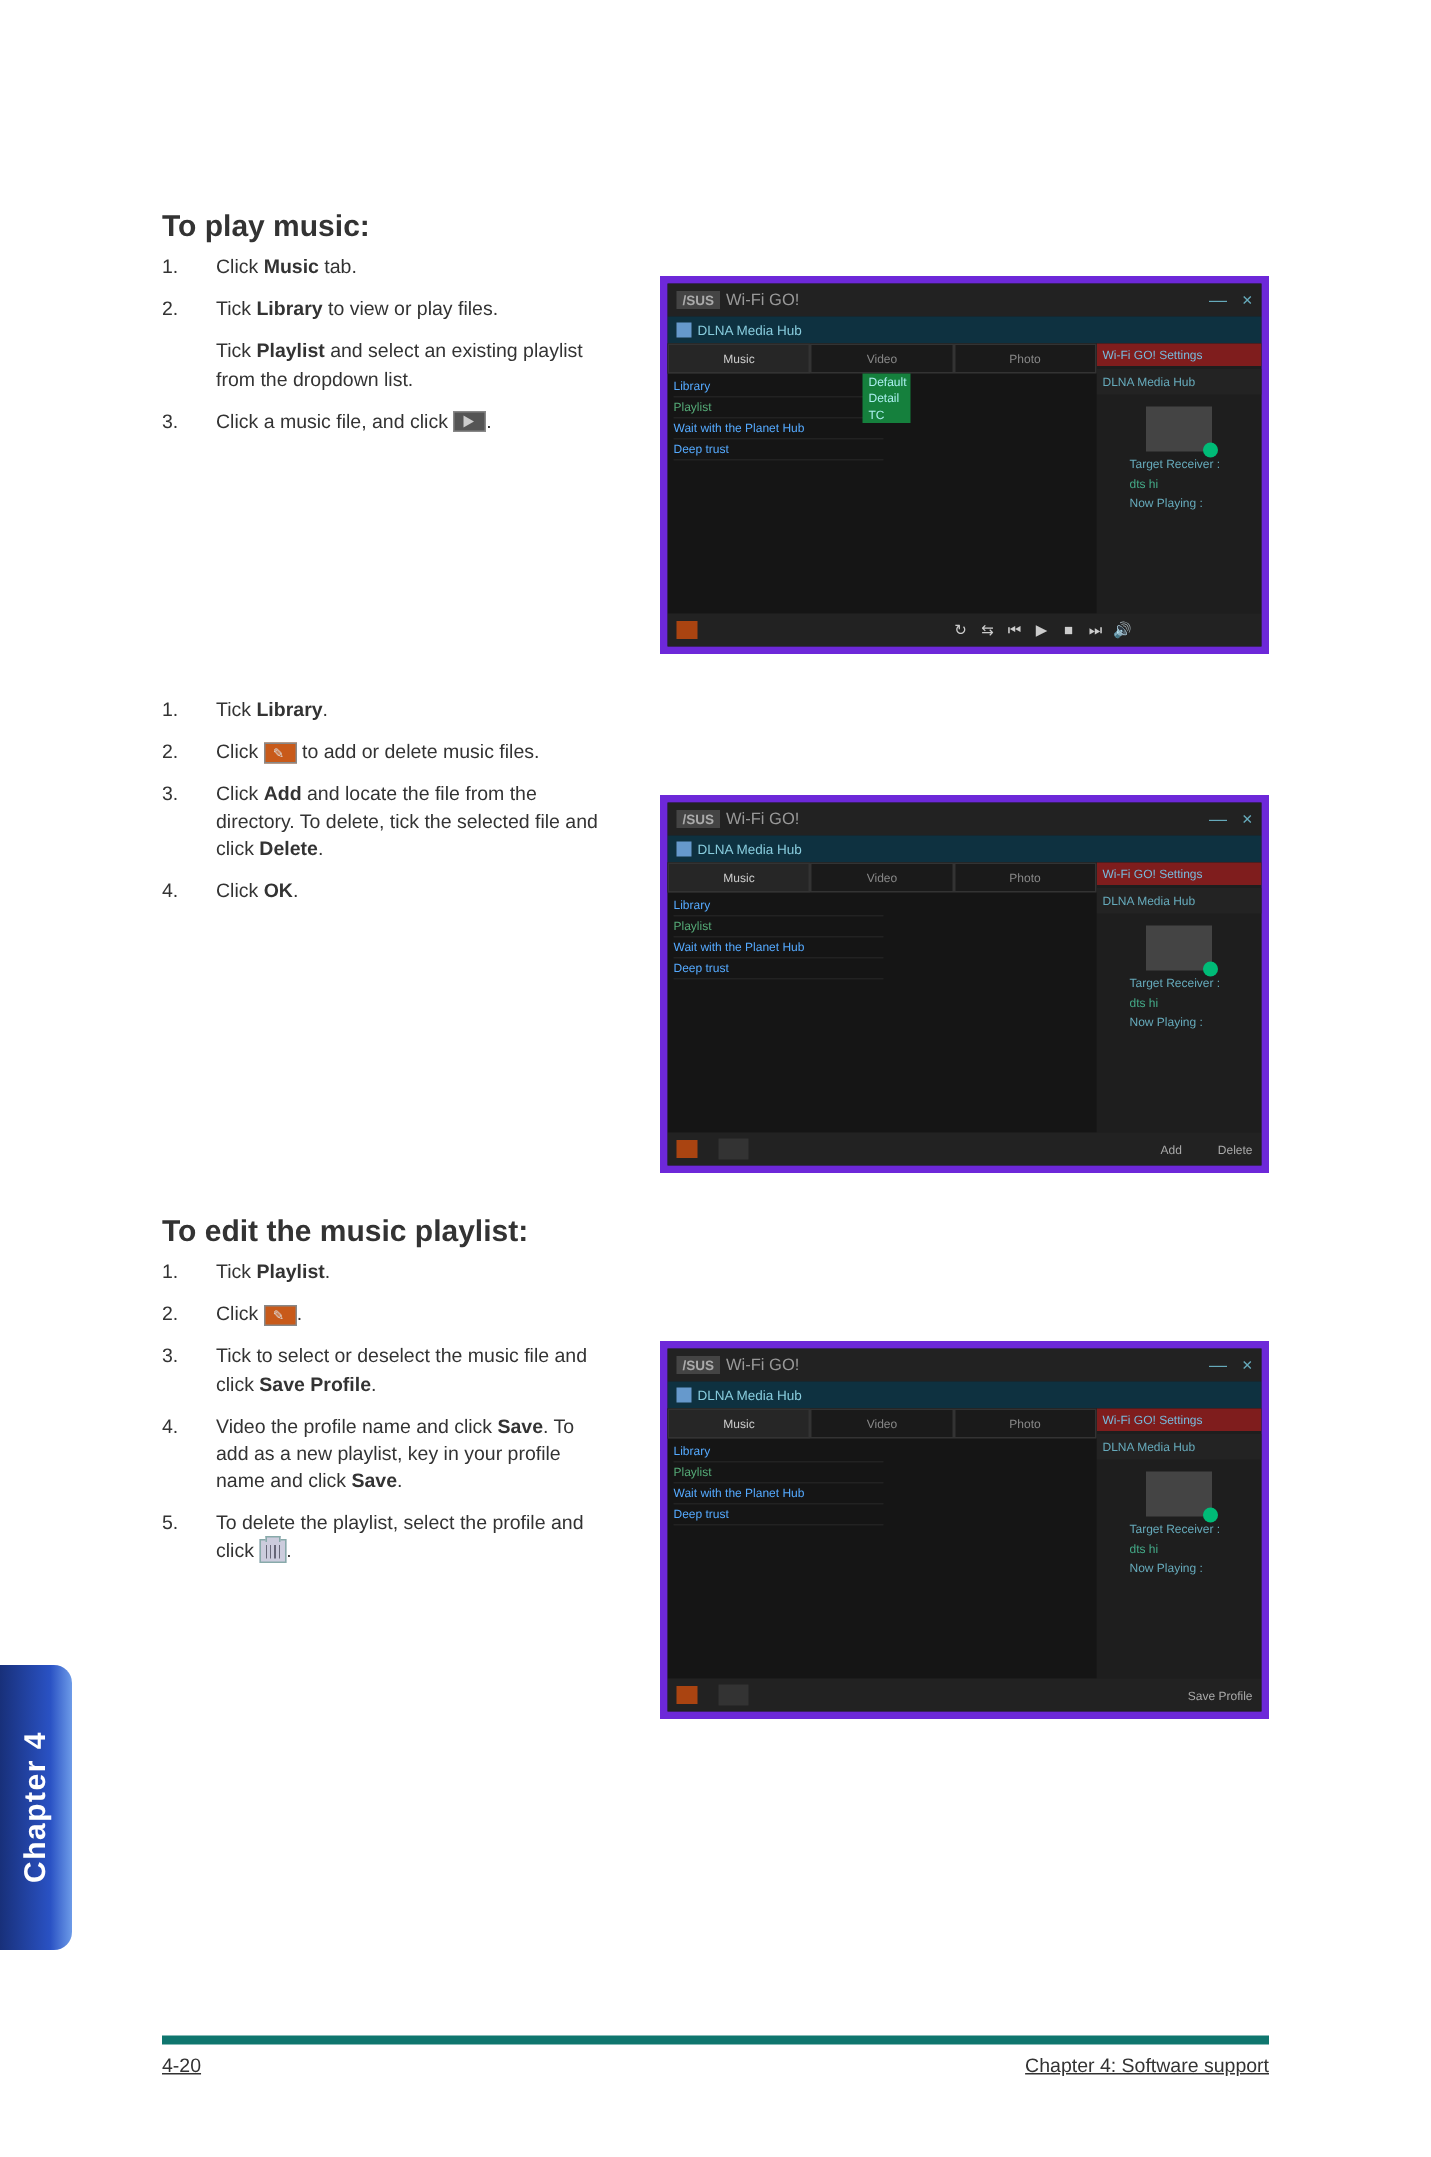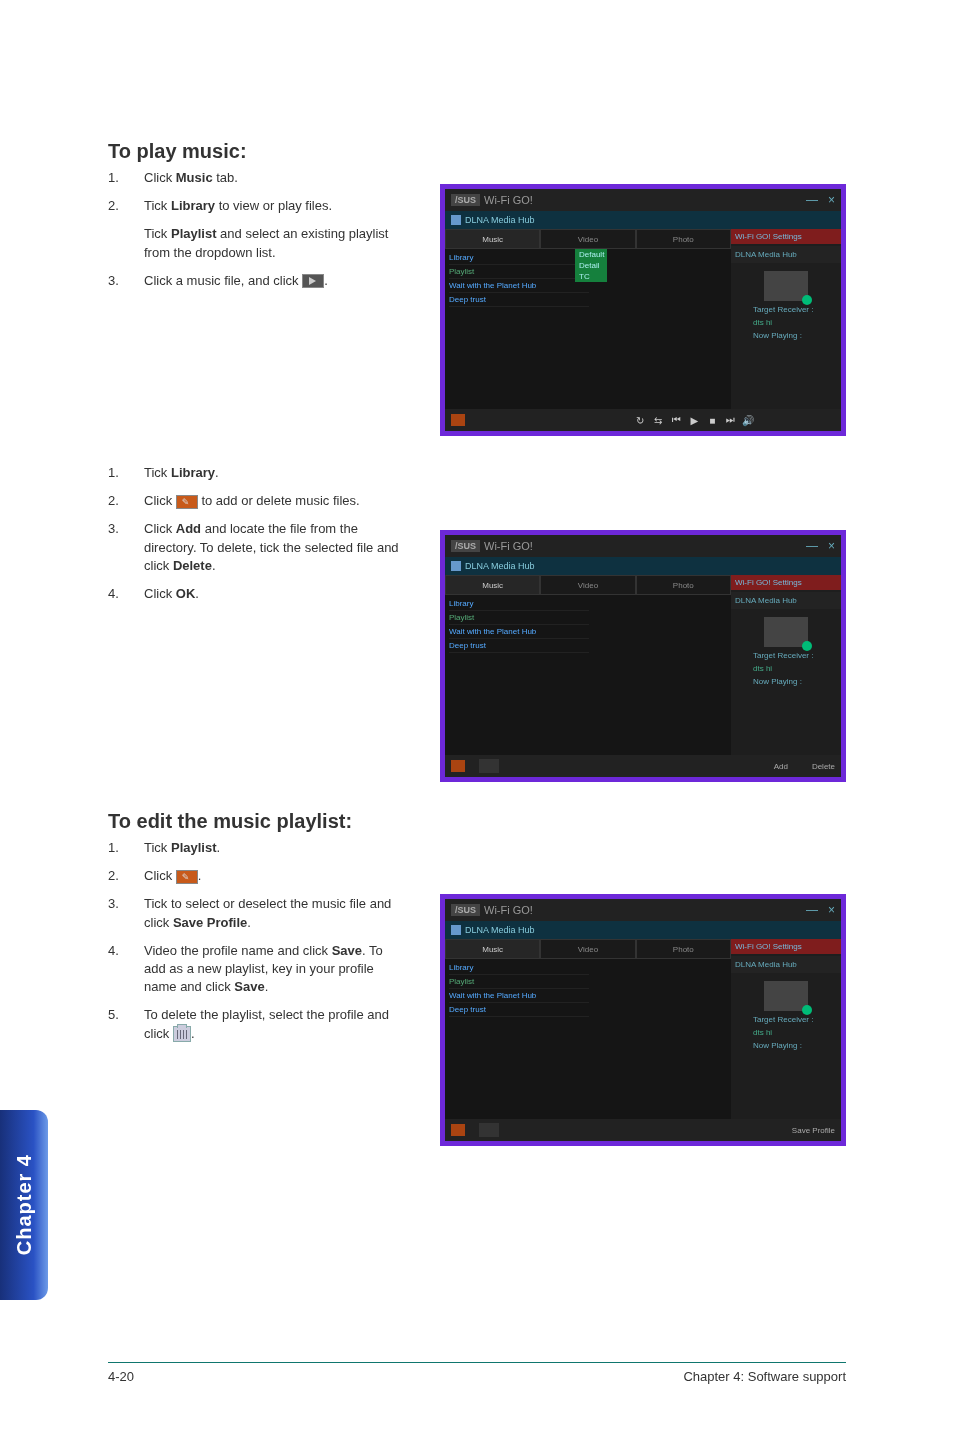--- a/index.html
+++ b/index.html
@@ -184,26 +184,27 @@
     color:#fff;font-weight:bold;font-size:20px;
     letter-spacing:1px;
     transform: rotate(180deg);
   }
 
   .footer {
     position: absolute;
     bottom: 54px;
     left: 108px;
     right: 108px;
-    border-top: 1px solid #0f766e;
+    border-top: 6px solid #0f766e;
     padding-top: 6px;
     display: flex;
     justify-content: space-between;
     font-size: 13px;
     color: #333;
+    text-decoration: underline;
   }
 </style>
 </head>
 <body>
 
 <div class="content">
 
   <div class="section">
     <div class="two-col">
       <div class="left-col">

